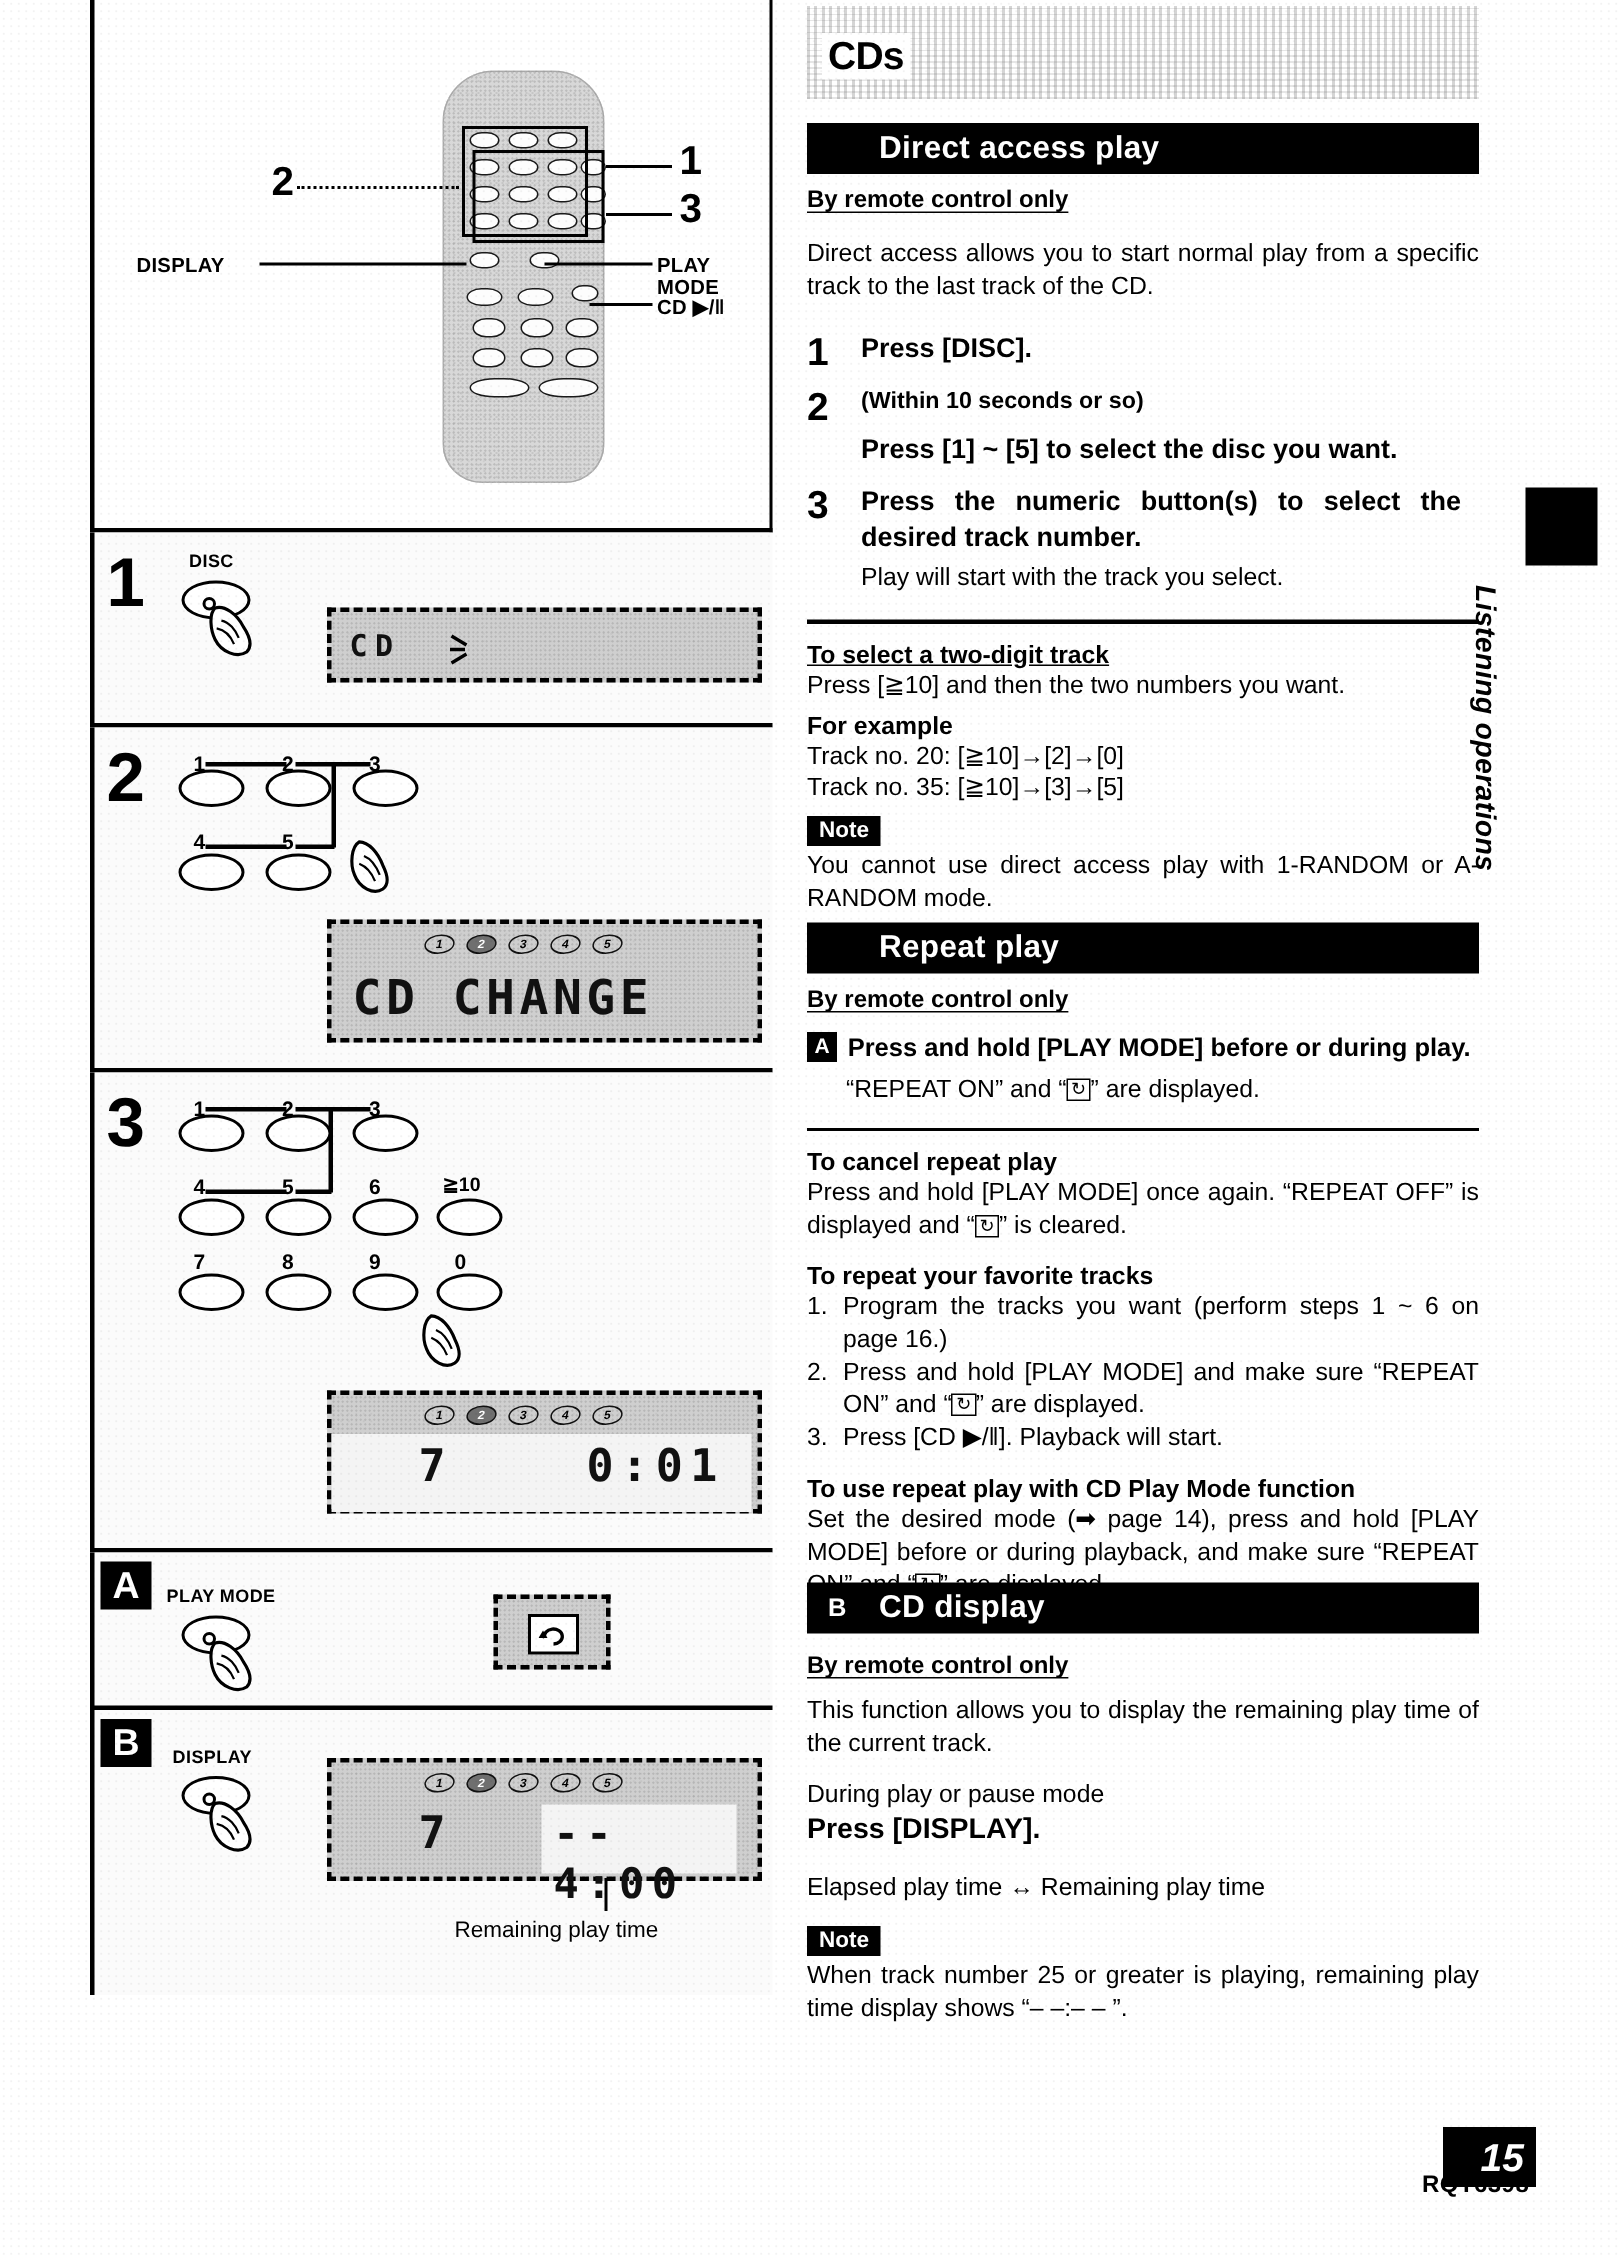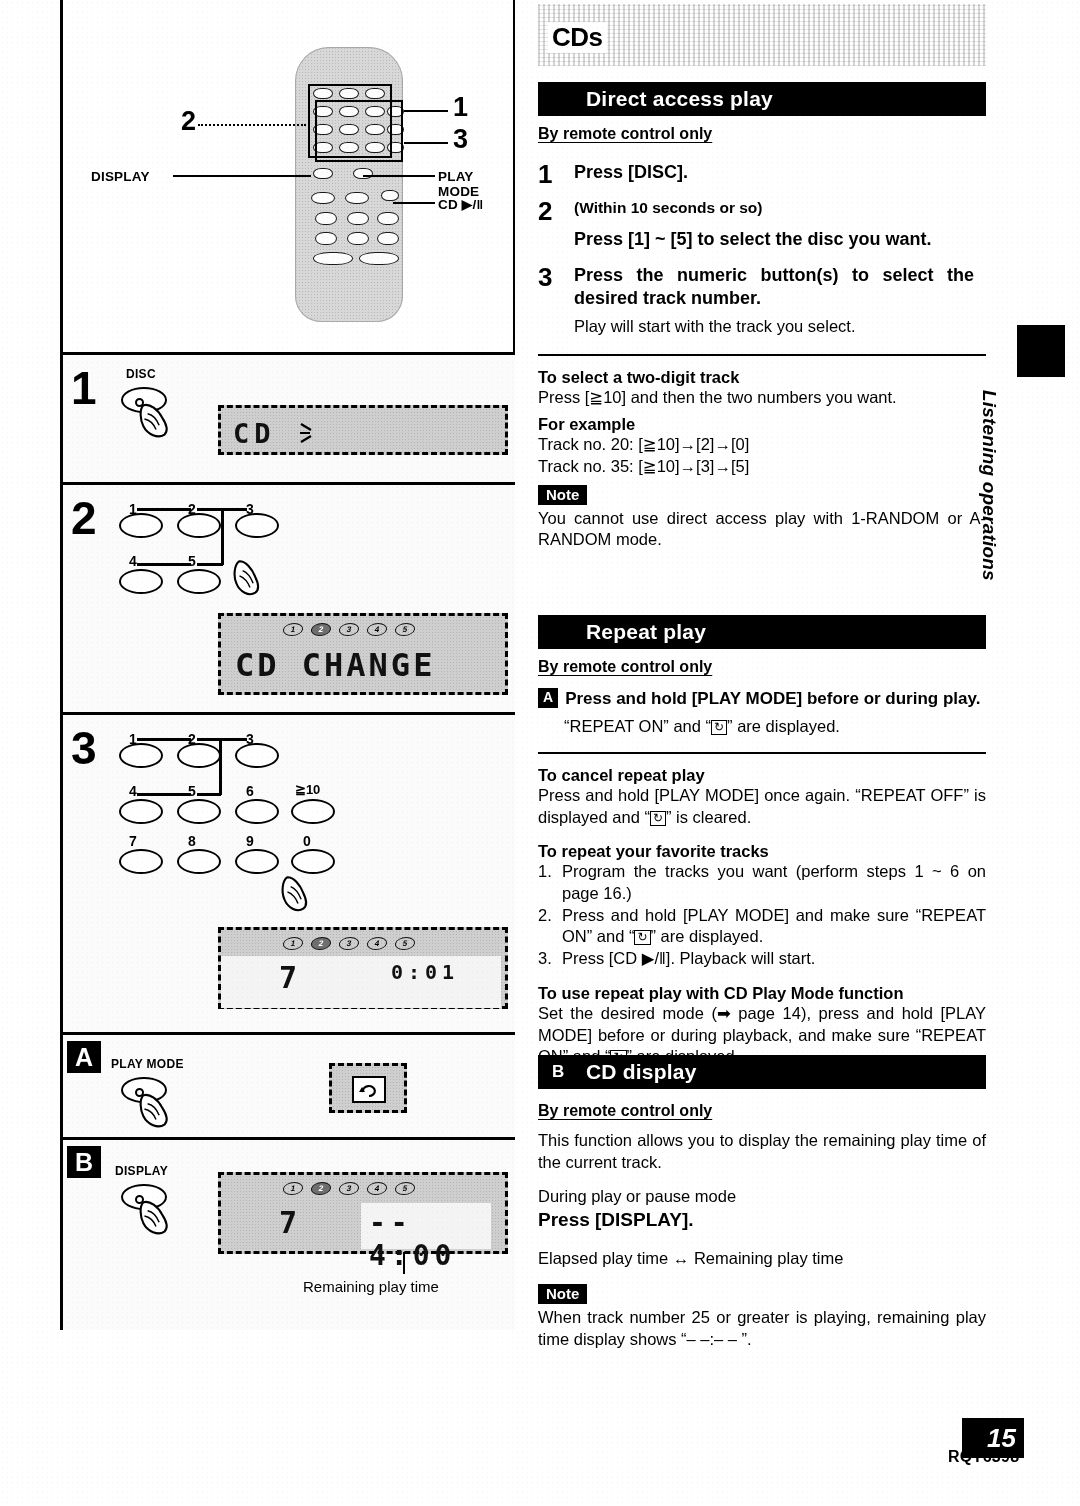--- a/index.html
+++ b/index.html
@@ -269,21 +269,21 @@
     <div class="step-panel" style="top:355px; height:130px;">
       <div class="panel-bignum">1</div>
       <div class="btn-label" style="left:63px;top:12px;">DISC</div>
       <div class="push-oval" style="left:58px;top:32px;"></div>
       <svg class="hand" style="left:72px;top:44px;" viewBox="0 0 40 40">
         <path d="M8 6 C14 4 22 10 26 18 C30 24 32 30 28 34 C22 38 12 34 8 26 C5 20 4 10 8 6 Z" fill="#fff" stroke="#000" stroke-width="2"></path>
         <path d="M12 14 C17 15 21 20 23 25" fill="none" stroke="#000" stroke-width="1.4"></path>
         <path d="M9 19 C14 20 18 24 20 29" fill="none" stroke="#000" stroke-width="1.4"></path>
       </svg>
       <div class="lcd" style="left:155px;top:50px;width:290px;height:50px;">
-        <div class="seg" style="left:12px;top:10px;font-size:27px;">CD</div>
+        <div class="seg" style="left:12px;top:10px;font-size:20px;">CD</div>
         <svg style="position:absolute;left:78px;top:12px;" width="26" height="26" viewBox="0 0 26 26">
           <path d="M2 4 L12 10 M2 22 L12 16 M1 13 L11 13" stroke="#000" stroke-width="2.2" fill="none"></path>
         </svg>
       </div>
     </div>
 
     <div class="step-panel" style="top:485px; height:230px;">
       <div class="panel-bignum">2</div>
 
       <div class="keypad-num" style="left:66px;top:16px;">1</div>
@@ -364,21 +364,21 @@
       </svg>
 
       <div class="lcd" style="left:155px;top:212px;width:290px;height:82px;">
         <div class="disc-ind" style="left:62px;top:7px;">1</div>
         <div class="disc-ind on" style="left:90px;top:7px;">2</div>
         <div class="disc-ind" style="left:118px;top:7px;">3</div>
         <div class="disc-ind" style="left:146px;top:7px;">4</div>
         <div class="disc-ind" style="left:174px;top:7px;">5</div>
         <div style="position:absolute;left:0;top:26px;right:4px;height:52px;background:#f4f4f4;">
           <div class="seg" style="left:58px;top:4px;font-size:30px;">7</div>
-          <div class="seg" style="left:170px;top:4px;font-size:20px;">0:01</div>
+          <div class="seg" style="left:170px;top:4px;font-size:30px;">0:01</div>
         </div>
       </div>
     </div>
 
     <div class="step-panel" style="top:1035px; height:105px;">
       <div class="badge-letter">A</div>
       <div class="btn-label" style="left:48px;top:22px;">PLAY MODE</div>
       <div class="push-oval" style="left:58px;top:42px;"></div>
       <svg class="hand" style="left:72px;top:54px;" viewBox="0 0 40 40">
         <path d="M8 6 C14 4 22 10 26 18 C30 24 32 30 28 34 C22 38 12 34 8 26 C5 20 4 10 8 6 Z" fill="#fff" stroke="#000" stroke-width="2"></path>
@@ -424,20 +424,21 @@
   <div class="topnoise"></div>
   <div class="cds-title">CDs</div>
 
   <div class="right-col">
 
     <div style="position:absolute;top:82px;left:0;width:448px;">
       <div class="blackbar sec-head">
         <span>Direct access play</span>
       </div>
       <div class="sub-ul" style="margin-top:9px;">By remote control only</div>
+      <p class="body" style="margin-top:16px;">Direct access allows you to start normal play from a specific track to the last track of the CD.</p>
 
       <div class="steps-row" style="margin-top:18px;">
         <div class="step-n">1</div>
         <div class="step-txt">Press [DISC].</div>
       </div>
 
       <div class="steps-row" style="margin-top:10px;">
         <div class="step-n">2</div>
         <div>
           <div class="step-txt" style="font-size:15.5px;">(Within 10 seconds or so)</div>
@@ -448,21 +449,21 @@
       <div class="steps-row" style="margin-top:12px;">
         <div class="step-n">3</div>
         <div style="width:400px;">
           <div class="step-txt just">Press the numeric button(s) to select the desired track number.</div>
           <div style="font-size:16.5px;margin-top:6px;">Play will start with the track you select.</div>
         </div>
       </div>
 
       <div class="rule" style="margin-top:18px;"></div>
 
-      <div class="sm-head" style="margin-top:12px;">To select a two-digit track</div>
+      <div class="sm-head" style="margin-top:12px;text-decoration:underline;">To select a two-digit track</div>
       <p class="bodyl">Press [≧10] and then the two numbers you want.</p>
 
       <div class="sm-head" style="margin-top:6px;">For example</div>
       <p class="bodyl">Track no. 20: [≧10]→[2]→[0]</p>
       <p class="bodyl">Track no. 35: [≧10]→[3]→[5]</p>
 
       <div style="margin-top:7px;">
         <span class="note-tag">Note</span>
       </div>
       <p class="body" style="margin-top:3px;">You cannot use direct access play with  1-RANDOM or A-RANDOM mode.</p>

